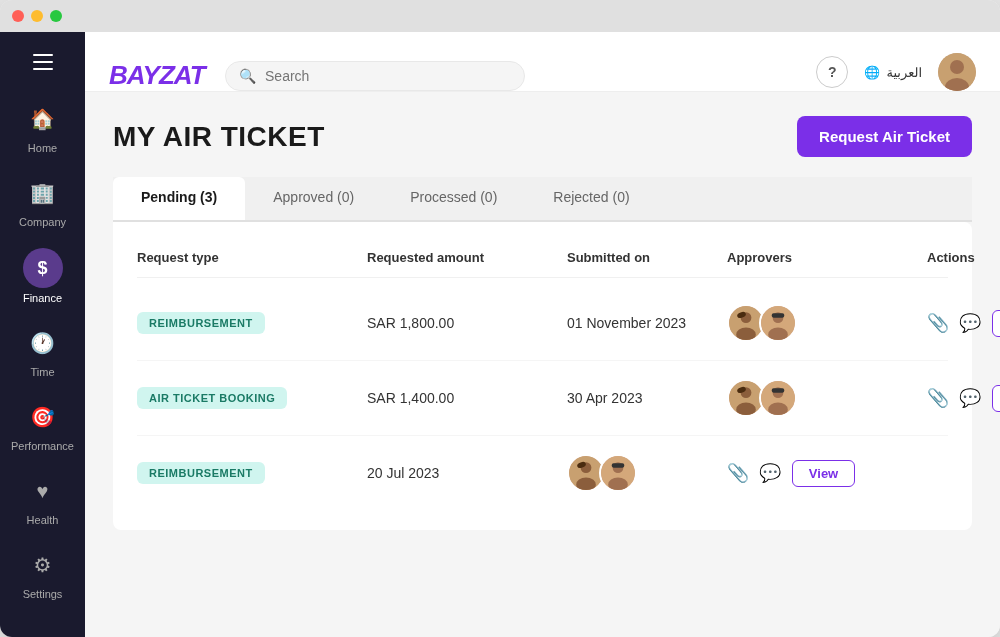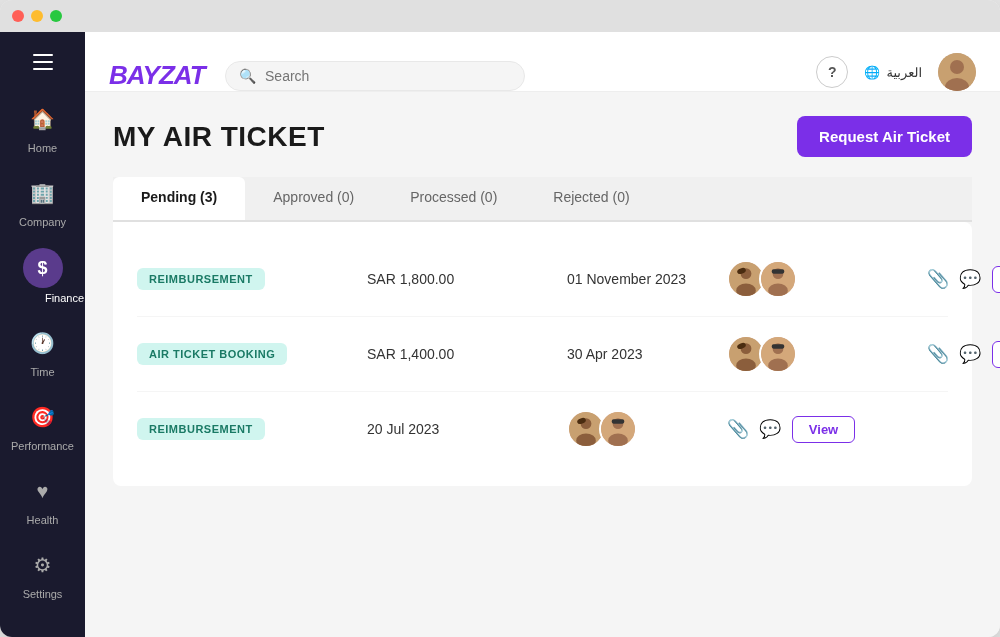--- a/index.html
+++ b/index.html
@@ -278,21 +278,21 @@
         <div class="sidebar-icon-wrap">
           <span class="sidebar-icon">🏢</span>
         </div>
         <span class="sidebar-label">Company</span>
       </div>
 
       <div class="sidebar-item active finance-item">
         <div class="sidebar-icon-wrap">
           <span class="sidebar-icon" style="color:#fff;font-weight:700;font-size:18px;">$</span>
         </div>
-        <span class="sidebar-label" style="color:#fff;padding-left:44px;">Finance</span>
+        <span class="sidebar-label" style="color:#fff;">Finance</span>
       </div>
 
       <div class="sidebar-item">
         <div class="sidebar-icon-wrap">
           <span class="sidebar-icon">🕐</span>
         </div>
         <span class="sidebar-label">Time</span>
       </div>
 
       <div class="sidebar-item">
@@ -350,20 +350,27 @@
         </div>
 
         <div class="tabs">
           <div class="tab active">Pending (3)</div>
           <div class="tab">Approved (0)</div>
           <div class="tab">Processed (0)</div>
           <div class="tab">Rejected (0)</div>
         </div>
 
         <div class="table-container">
+          <div class="table-header-row">
+            <div class="table-header-cell">Request type</div>
+            <div class="table-header-cell">Requested amount</div>
+            <div class="table-header-cell">Submitted on</div>
+            <div class="table-header-cell">Approvers</div>
+            <div class="table-header-cell">Actions</div>
+          </div>
 
           <div class="table-row">
             <div>
               <span class="badge badge-teal">REIMBURSEMENT</span>
             </div>
             <div class="cell-amount">SAR 1,800.00</div>
             <div class="cell-date">01 November 2023</div>
             <div class="approvers-cell">
               <div class="approver-avatar">
                 <svg width="38" height="38" viewBox="0 0 38 38">

